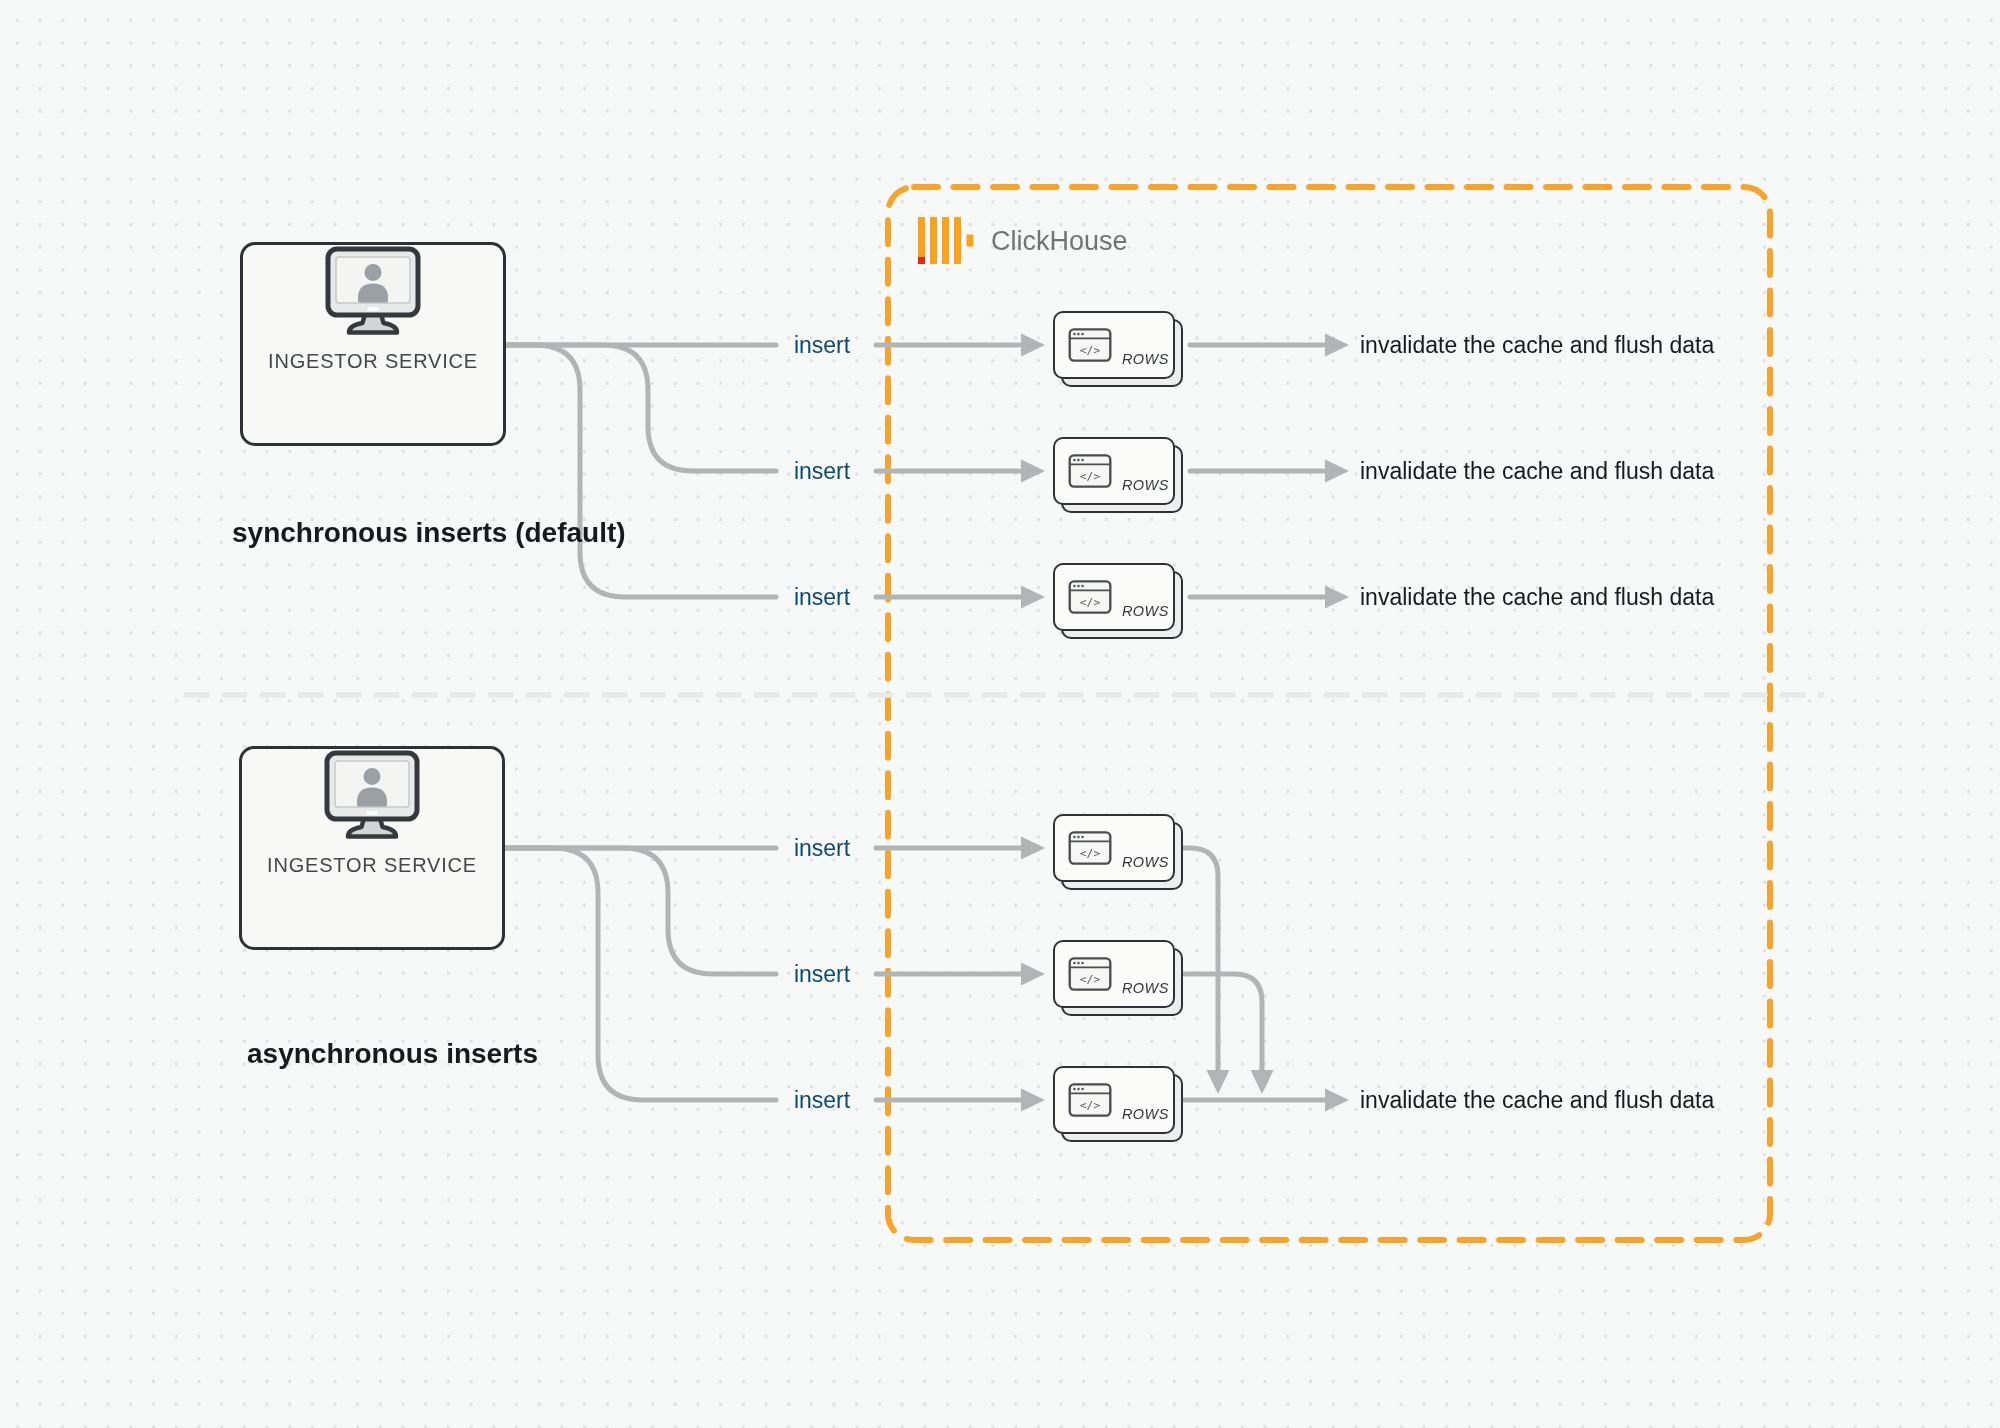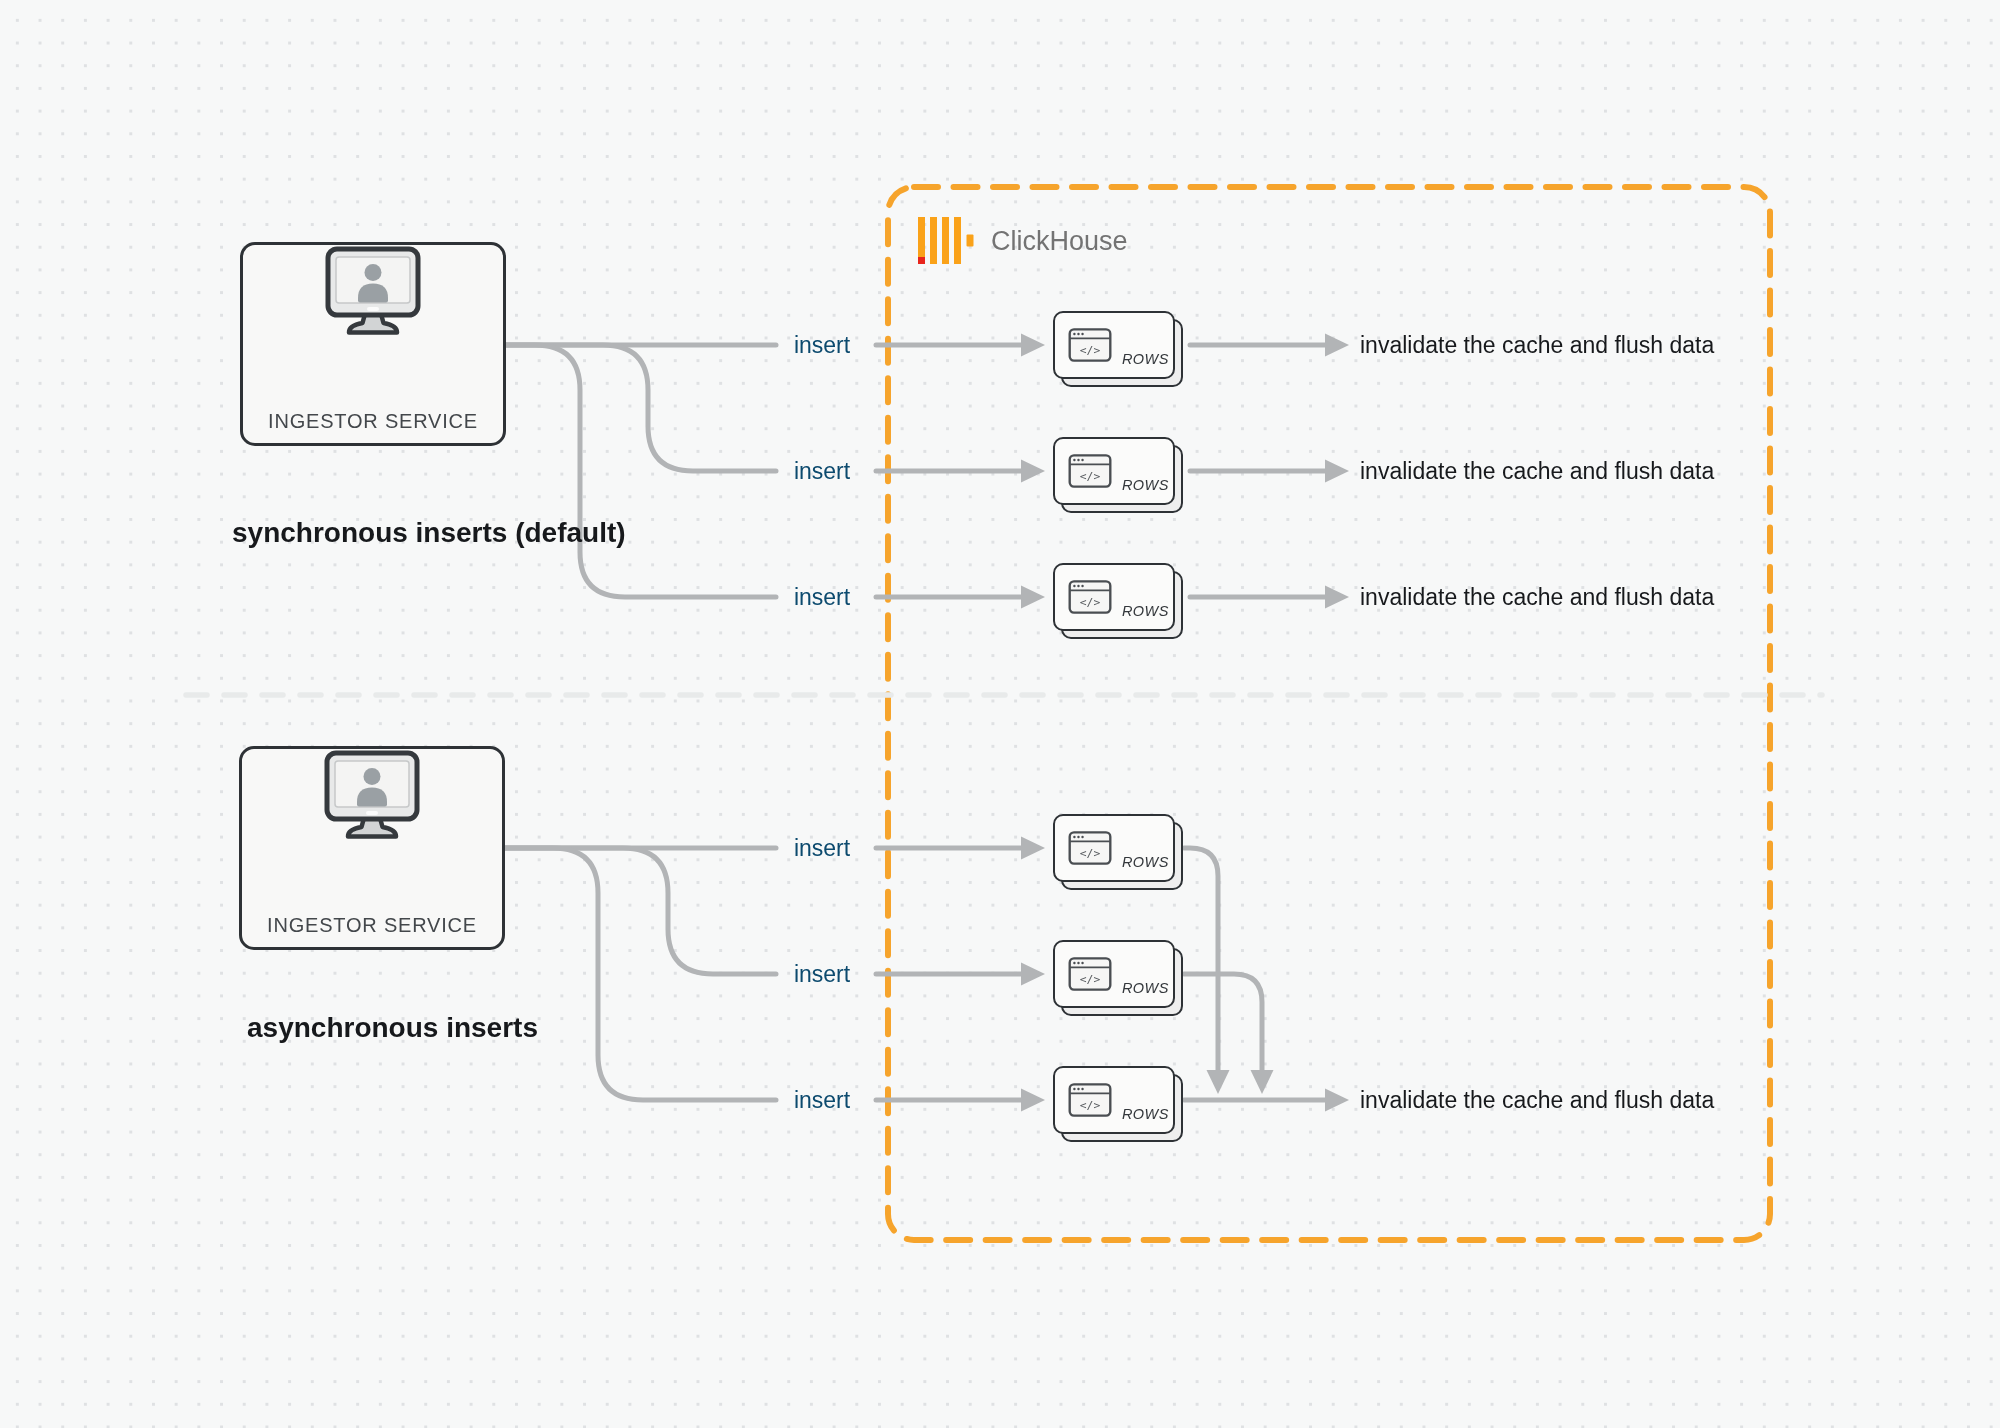--- a/index.html
+++ b/index.html
@@ -19,21 +19,21 @@
   .arrowhead{fill:var(--connector-gray,#b2b4b6);stroke:none;}
   .orange-border{fill:none;stroke:var(--orange-accent,#f6a42c);stroke-width:6;stroke-dasharray:24 15.5;stroke-linecap:round;}
   .divider{stroke:var(--divider-gray,#e8eaea);stroke-width:5.5;stroke-dasharray:21 17;stroke-linecap:round;fill:none;}
 
   
   .service-node{
     position:absolute;width:266px;height:204px;box-sizing:border-box;
     background:var(--node-fill,#f8f8f7);
     border:3.5px solid var(--node-border,#2e3236);
     border-radius:15px;
-    display:flex;flex-direction:column;align-items:center;justify-content:space-between;
+    display:flex;flex-direction:column;align-items:center;justify-content:flex-start;
     gap:9px;padding-bottom:10px;
   }
   .service-label{
     font-size:20px;color:#43474b;letter-spacing:0.8px;white-space:nowrap;
   }
 
   
   .section-title{
     position:absolute;font-size:28px;font-weight:700;color:var(--text-dark,#17191c);white-space:nowrap;
   }
@@ -202,21 +202,21 @@
     <path d="M42 69 H58 L60.5 78 C69 79.5 74 82.5 74 87.5 H26 C26 82.5 31 79.5 39.5 78 Z" fill="#d2d4d5" stroke="#35393d" stroke-width="4.5" stroke-linejoin="round"></path>
     <rect x="5" y="4" width="90" height="66" rx="9" fill="#e8e9e9" stroke="#35393d" stroke-width="5"></rect>
     <rect x="13" y="12" width="74" height="46" rx="3" fill="#f4f4f3" stroke="#c6c8c9" stroke-width="1.5"></rect>
     <circle cx="50" cy="27.5" r="8.5" fill="#9aa0a4"></circle>
     <path d="M35 53 Q35 38.5 50 38.5 Q65 38.5 65 53 L65 55.5 Q65 57.5 63 57.5 L37 57.5 Q35 57.5 35 55.5 Z" fill="#9aa0a4"></path>
     <rect x="44" y="62" width="12" height="4" rx="2" fill="#fbfbfb"></rect>
   </svg>
   <div class="service-label">INGESTOR SERVICE</div>
 </div>
 
-<div class="section-title" style="left:247px;top:1012px;">asynchronous inserts</div>
+<div class="section-title" style="left:247px;top:1038px;">asynchronous inserts</div>
 
 <div class="insert-label" style="left:822px;top:848px;">insert</div>
 <div class="insert-label" style="left:822px;top:974px;">insert</div>
 <div class="insert-label" style="left:822px;top:1100px;">insert</div>
 
 <div class="rows-card" style="left:1053px;top:814px;">
   <div class="card-back"></div>
   <div class="card-front">
     <svg width="44" height="34" viewBox="0 0 46 36">
       <rect x="1.5" y="1.5" width="43" height="33" rx="4.5" fill="#f6f6f5" stroke="#4a4e52" stroke-width="2.5"></rect>

